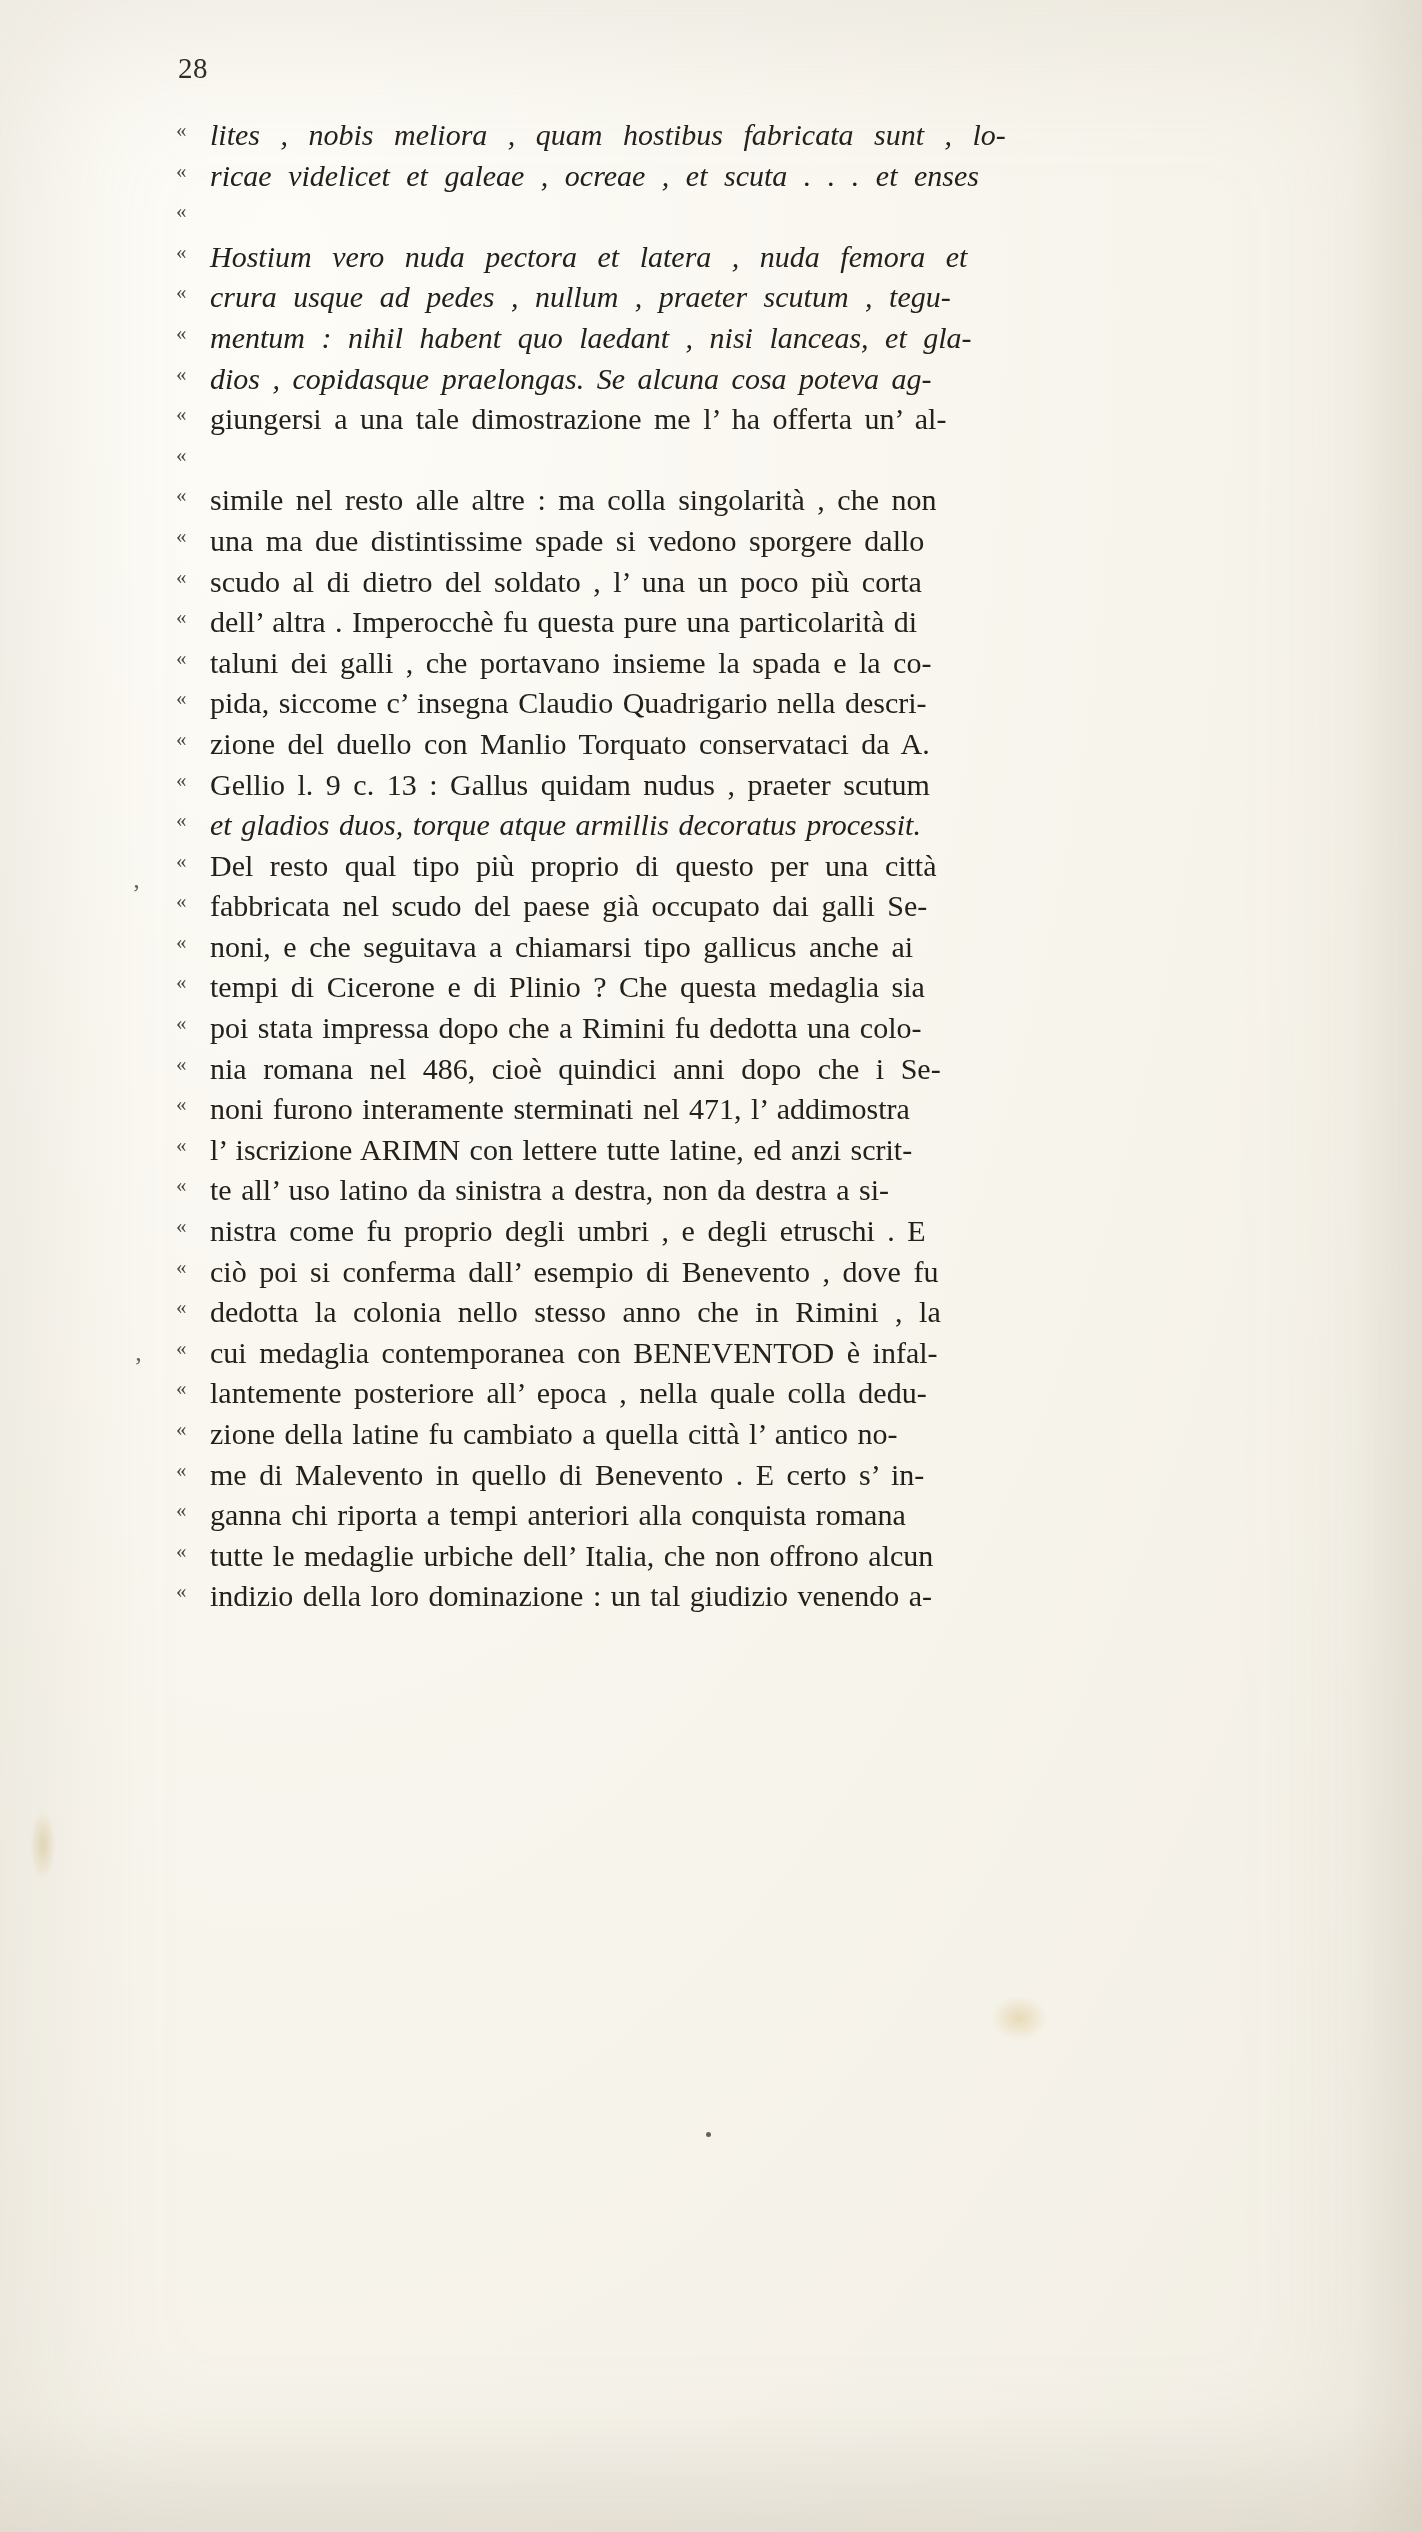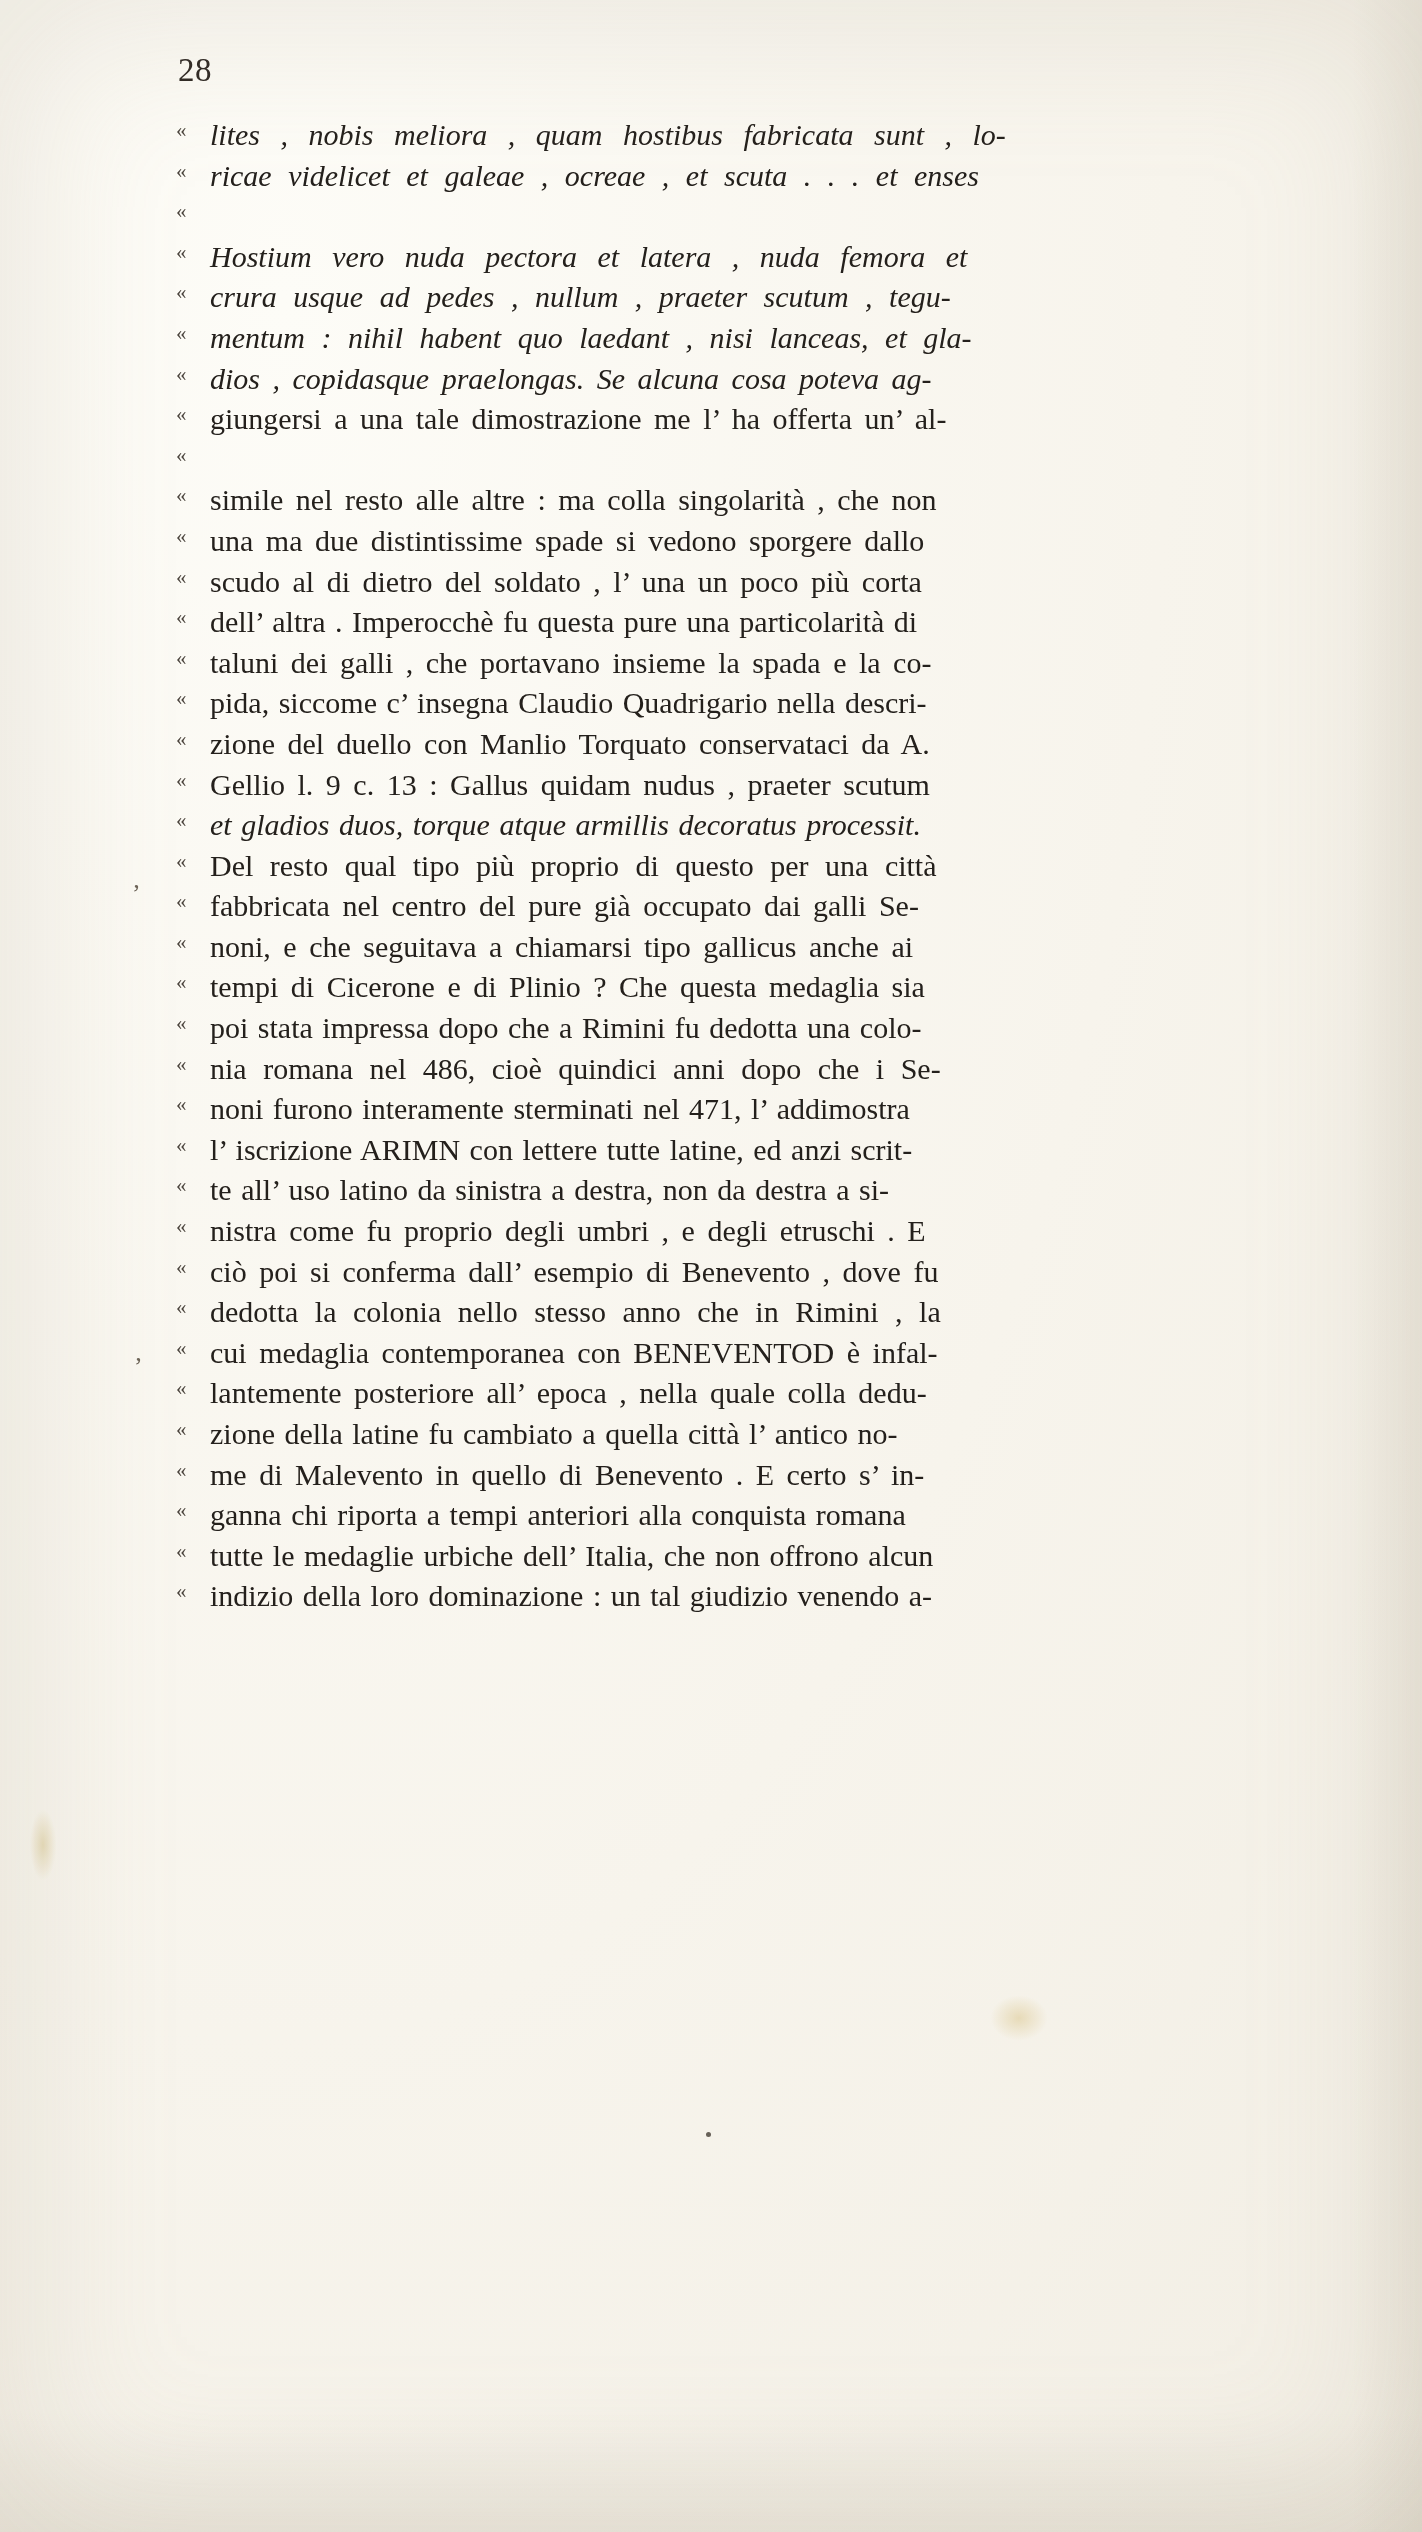--- a/index.html
+++ b/index.html
@@ -27,21 +27,21 @@
   .vignette {
     position: absolute;
     left: 0; top: 0; right: 0; bottom: 0;
     pointer-events: none;
     box-shadow: inset 0 0 140px 40px rgba(180,168,145,0.18);
   }
   .folio {
     position: absolute;
     left: 178px;
     top: 52px;
-    font-size: 33px;
+    font-size: 29px;
     letter-spacing: 0.5px;
     color: #2b2520;
   }
   .textblock {
     position: absolute;
     left: 176px;
     top: 118px;
     width: 1074px;
   }
   .line {
@@ -229,21 +229,21 @@
       <span class="ltext ital w4">et gladios duos, torque atque armillis decoratus processit.</span>
     </span>
 
     <span class="line">
       <span class="guill">«</span>
       <span class="ltext w2">Del resto qual tipo più proprio di questo per una città</span>
     </span>
 
     <span class="line">
       <span class="guill">«</span>
-      <span class="ltext w1">fabbricata nel centro del pure già occupato dai galli Se-</span>
+      <span class="ltext w1">fabbricata nel scudo del paese già occupato dai galli Se-</span>
     </span>
 
     <span class="line">
       <span class="guill">«</span>
       <span class="ltext w1">noni, e che seguitava a chiamarsi tipo gallicus anche ai</span>
     </span>
 
     <span class="line">
       <span class="guill">«</span>
       <span class="ltext w1">tempi di Cicerone e di Plinio ? Che questa medaglia sia</span>

